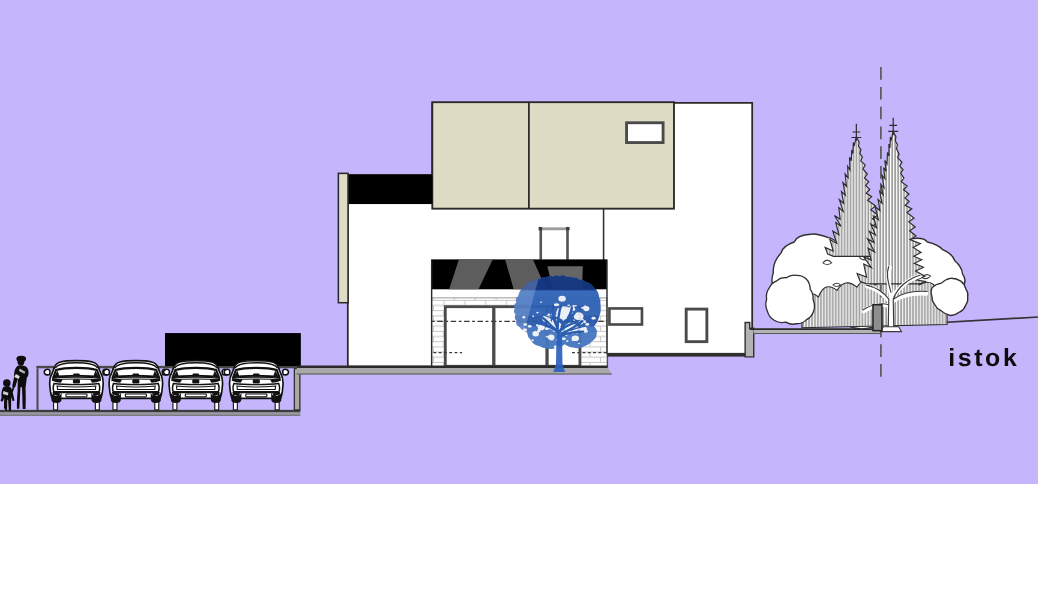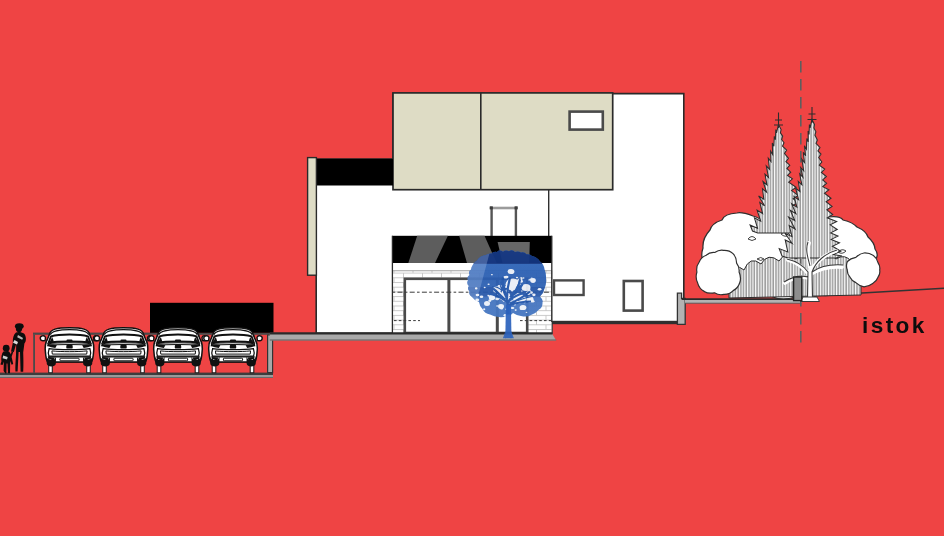--- a/index.html
+++ b/index.html
@@ -1,15 +1,15 @@
 <!DOCTYPE html>
 <html><head><meta charset="utf-8"><style>
 html,body{margin:0;padding:0;background:#fff;}
 body{font-family:"Liberation Sans",sans-serif;}
-.wrap{position:relative;width:944px;height:536px;overflow:hidden;background:#ef4444;}
+.wrap{position:relative;width:944px;height:440px;overflow:hidden;background:#c4b5fd;}
 </style></head><body>
 <div class="wrap">
 <svg width="944" height="560" viewBox="0 0 944 560">
 <defs>
 <pattern id="brick" width="19" height="9.4" patternUnits="userSpaceOnUse">
           <rect width="19" height="9.4" fill="#ffffff"></rect>
           <path d="M0,0.5 H19 M0,5.2 H19" stroke="#c2c2c2" stroke-width="0.9"></path>
           <path d="M4.5,0.5 V5.2 M14,5.2 V9.4 M14,0 V0.5" stroke="#c6c6c6" stroke-width="0.9"></path>
         </pattern>
 <pattern id="vhatch" width="2.7" height="4" patternUnits="userSpaceOnUse">

